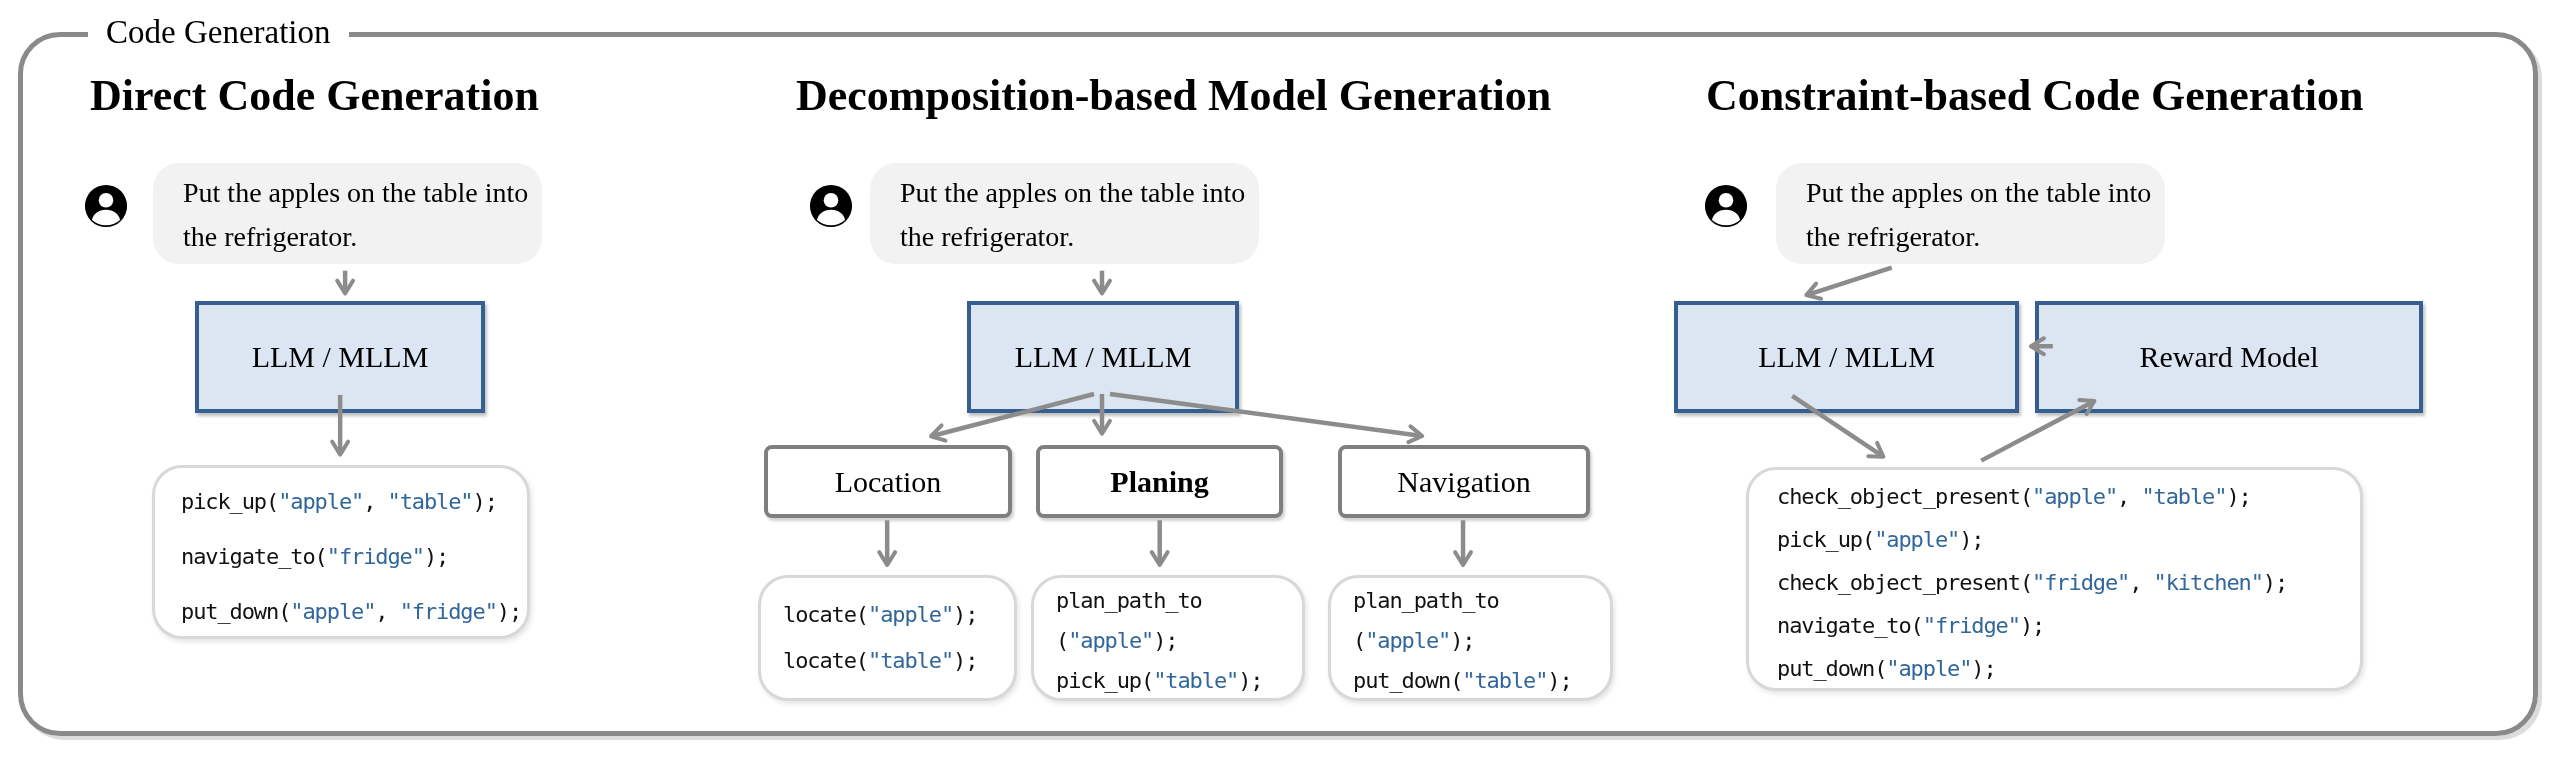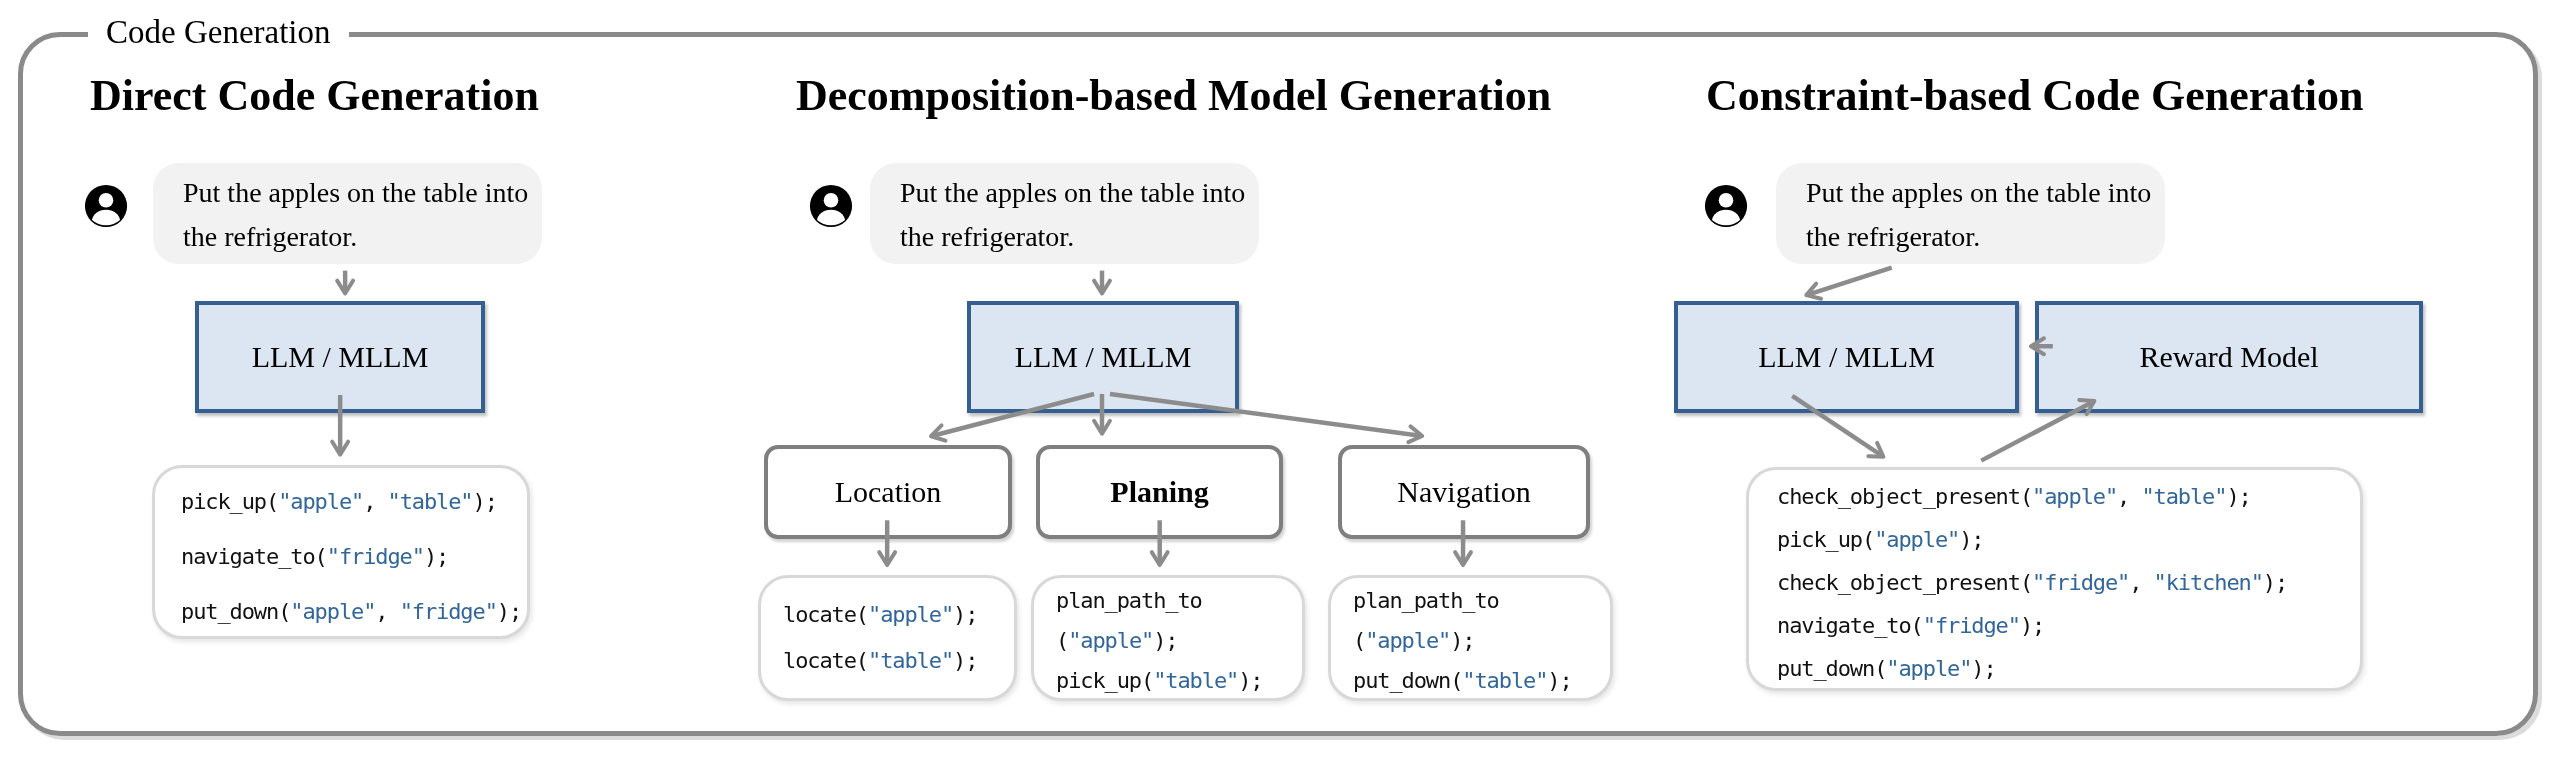--- a/index.html
+++ b/index.html
@@ -50,22 +50,22 @@
     background:var(--model-box-fill);border:4px solid var(--model-box-border);
     display:flex;align-items:center;justify-content:center;
     font-size:30px;box-shadow:2px 3px 3px rgba(0,0,0,0.25);
   }
   #llm-direct{left:195px;width:290px;}
   #llm-decomposition{left:967px;width:272px;}
   #llm-constraint{left:1674px;width:345px;}
   #reward-model{left:1994px;width:388px;margin-left:41px;}
 
   .task{
-    top:445px;height:94px;box-sizing:border-box;background:#fff;
-    border:4px solid var(--subtask-border);border-radius:14px;
+    top:445px;height:73px;box-sizing:border-box;background:#fff;
+    border:4px solid var(--subtask-border);border-radius:8px;
     display:flex;align-items:center;justify-content:center;
     font-size:30px;box-shadow:2px 3px 3px rgba(0,0,0,0.18);
   }
   #task-location{left:764px;width:248px;}
   #task-planing{left:1036px;width:247px;font-weight:bold;}
   #task-navigation{left:1338px;width:252px;text-align:center;}
 
   .codebox{
     box-sizing:border-box;background:#fff;
     border:3px solid var(--code-box-border);border-radius:30px;

